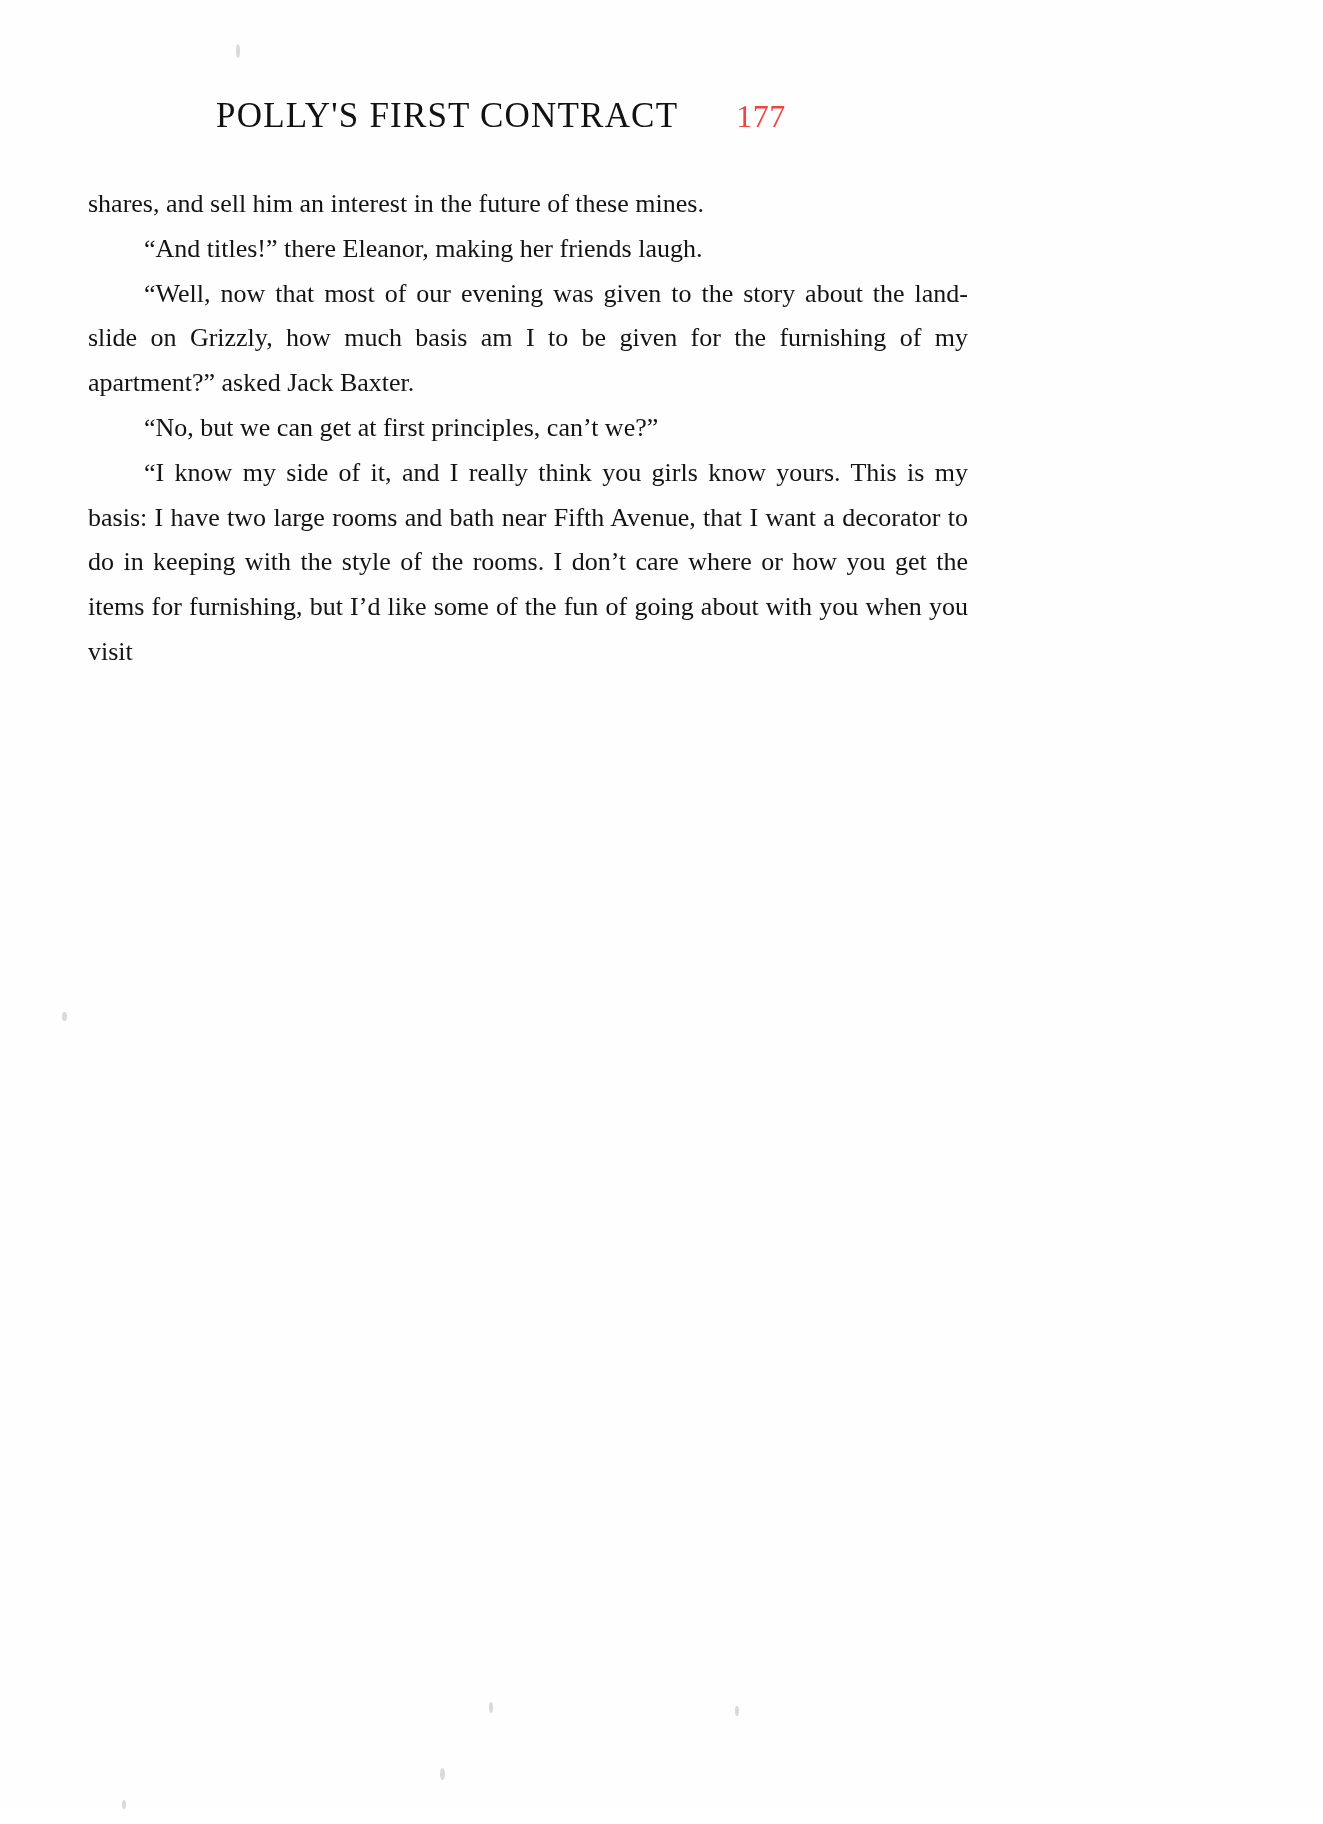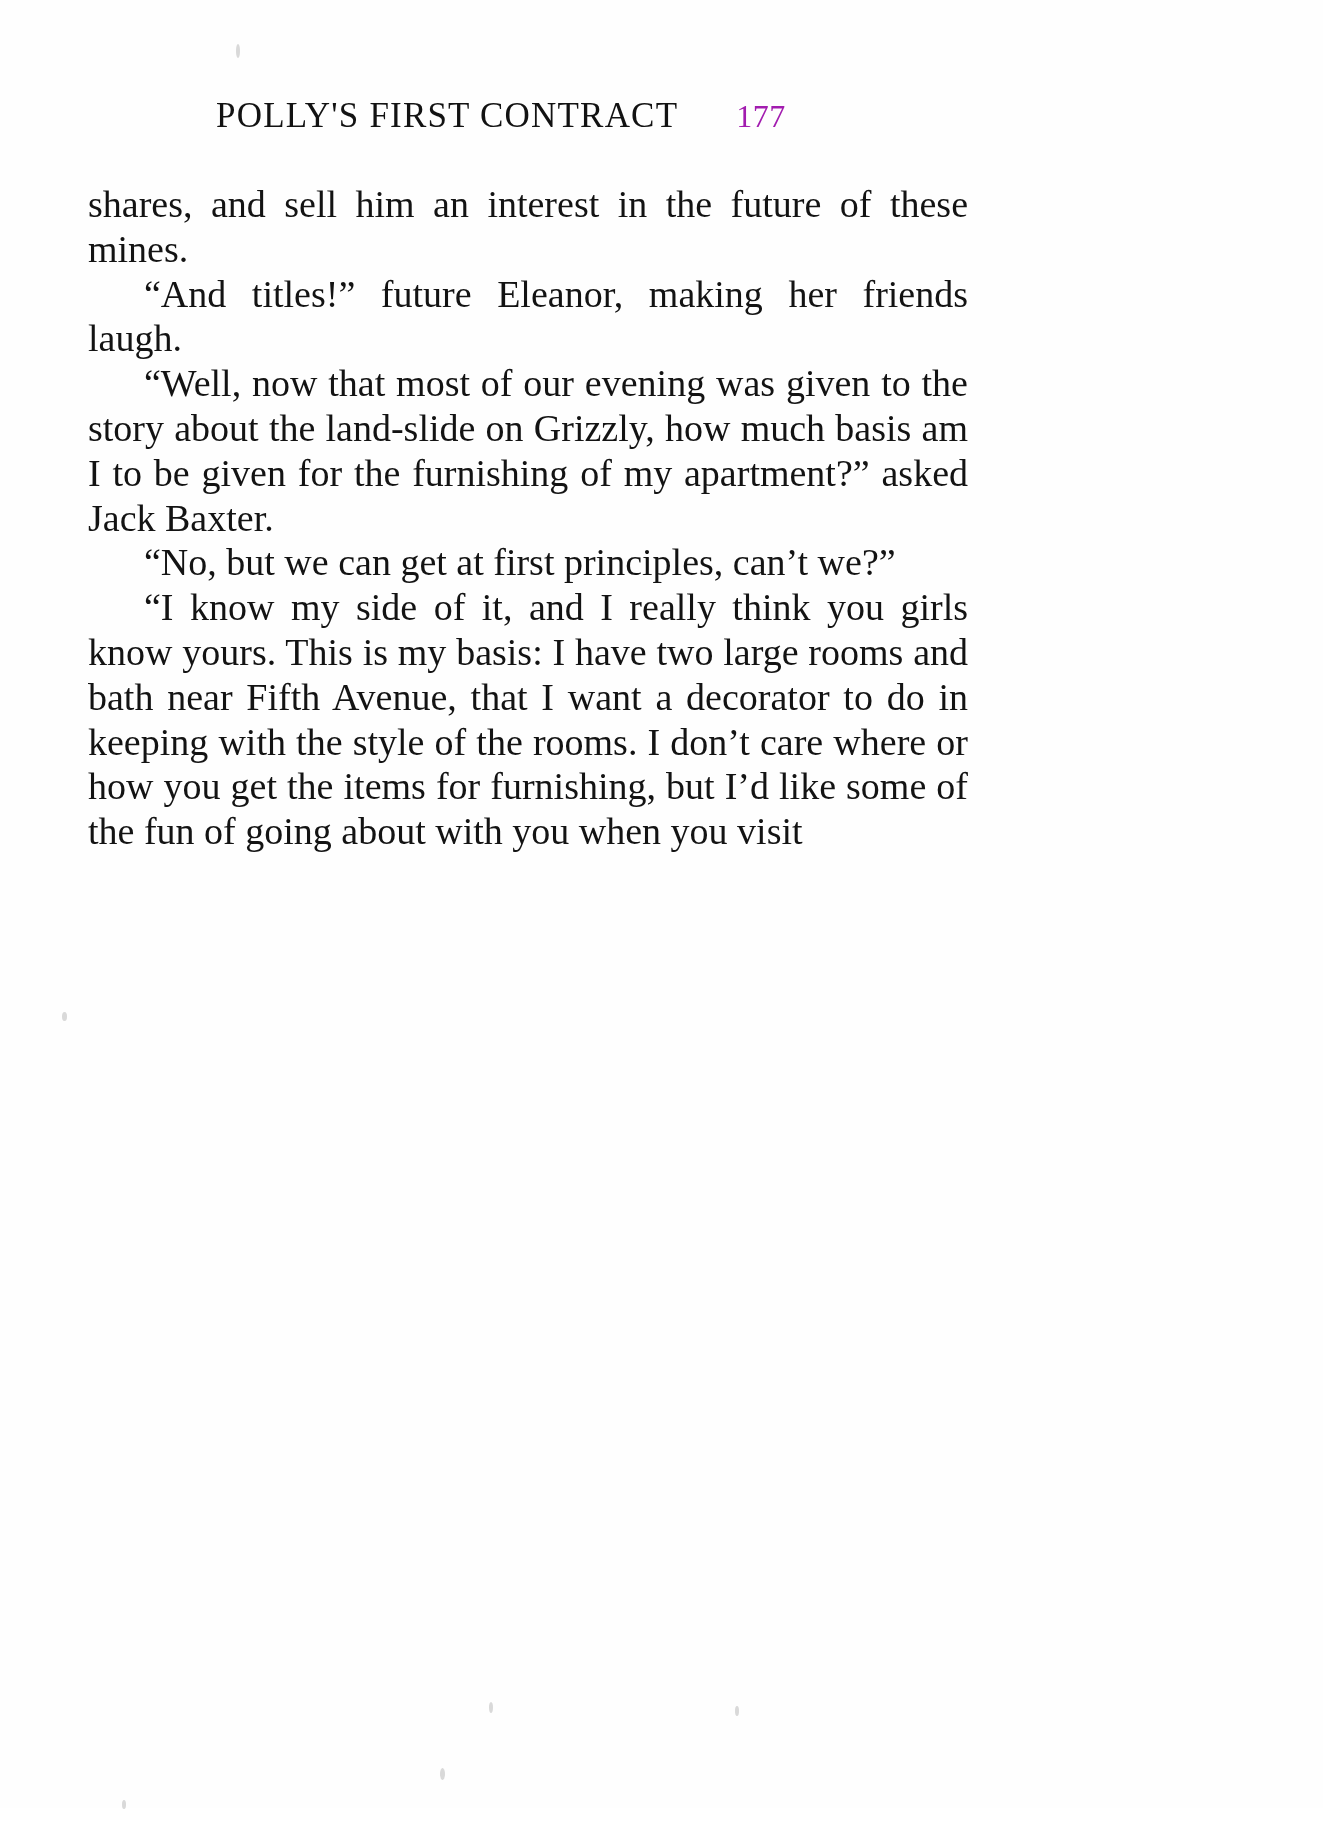--- a/index.html
+++ b/index.html
@@ -40,24 +40,24 @@
     font-size: 35px;
     letter-spacing: 1.2px;
     white-space: nowrap;
     font-family: "Liberation Serif", serif;
     color: #121212;
   }
   .folio {
     font-size: 32px;
     margin-left: 58px;
     letter-spacing: 0.5px;
-    color: #a21caf;
+    color: #ef4444;
   }
   .body-text {
-    font-size: 38px;
+    font-size: 26px;
     line-height: 44.8px;
     text-align: justify;
     text-justify: inter-word;
     color: #131313;
     width: 880px;
   }
   .body-text p {
     margin: 0;
     text-indent: 56px;
   }
@@ -86,20 +86,20 @@
 
   <div class="page-inner">
 
     <div class="running-head">
       <div class="running-title">POLLY'S FIRST CONTRACT</div>
       <div class="folio">177</div>
     </div>
 
     <div class="body-text">
       <p class="noindent">shares, and sell him an interest in the future of these mines.</p>
-      <p>“And titles!” future Eleanor, making her friends laugh.</p>
+      <p>“And titles!” there Eleanor, making her friends laugh.</p>
       <p>“Well, now that most of our evening was given to the story about the land-slide on Grizzly, how much basis am I to be given for the furnishing of my apartment?” asked Jack Baxter.</p>
       <p>“No, but we can get at first principles, can’t we?”</p>
       <p>“I know my side of it, and I really think you girls know yours.  This is my basis:  I have two large rooms and bath near Fifth Avenue, that I want a decorator to do in keeping with the style of the rooms.  I don’t care where or how you get the items for furnishing, but I’d like some of the fun of going about with you when you visit</p>
     </div>
 
   </div>
 </div>
 
 </body></html>

